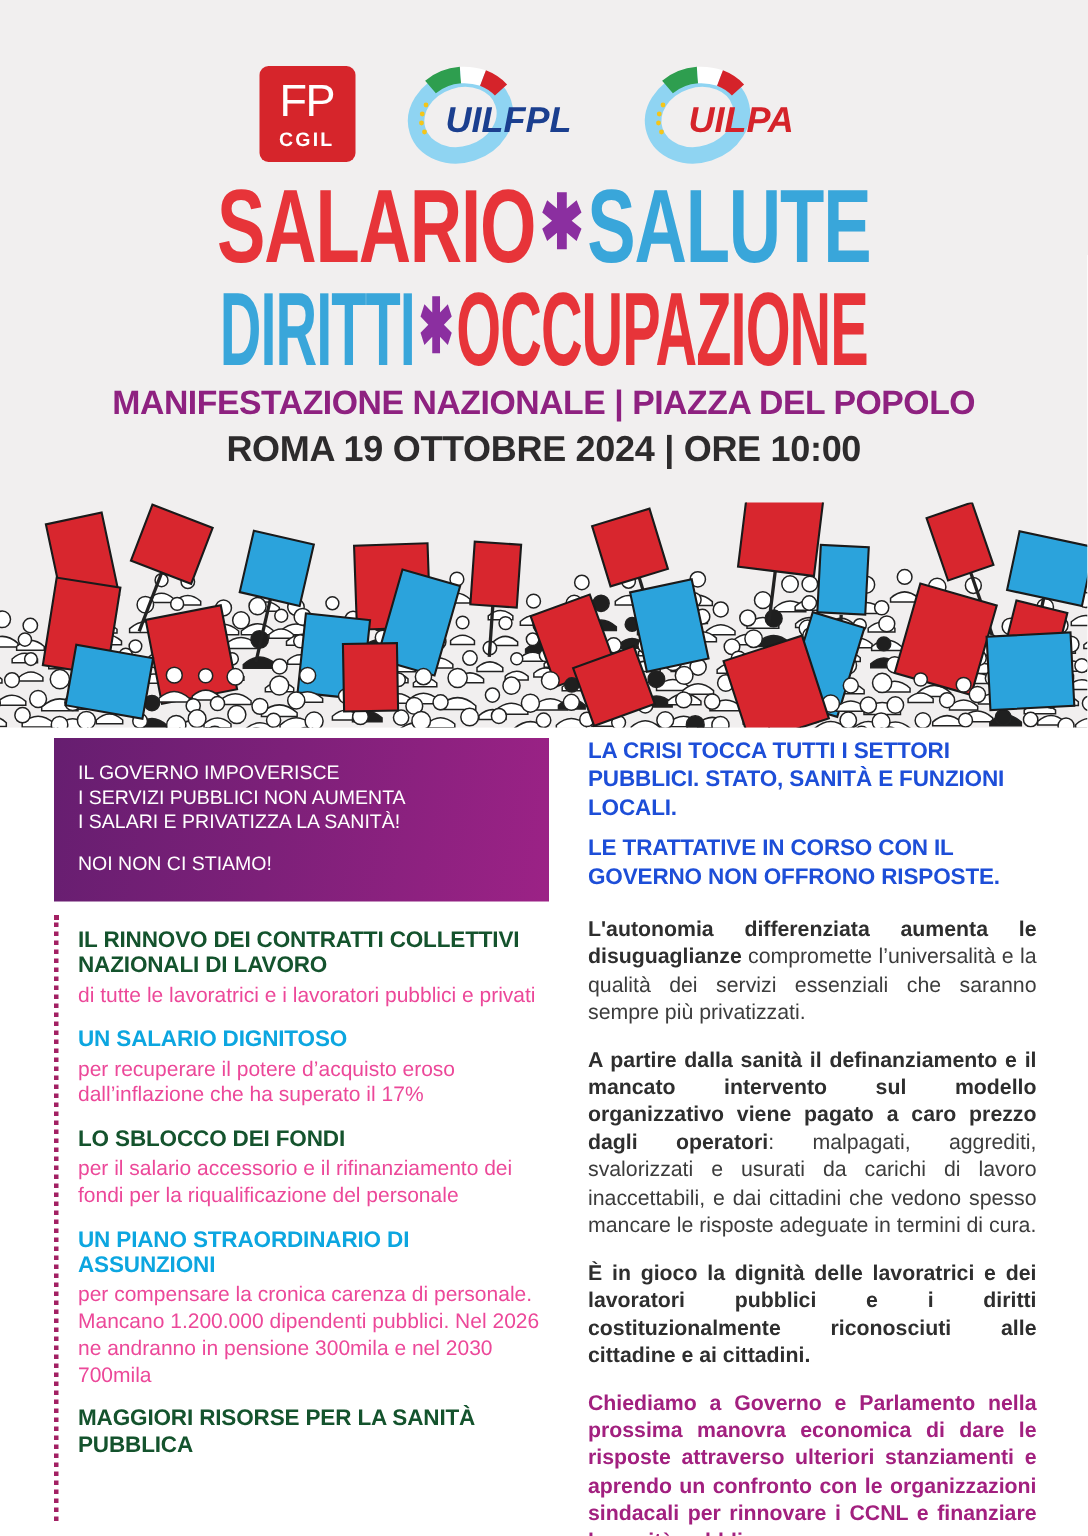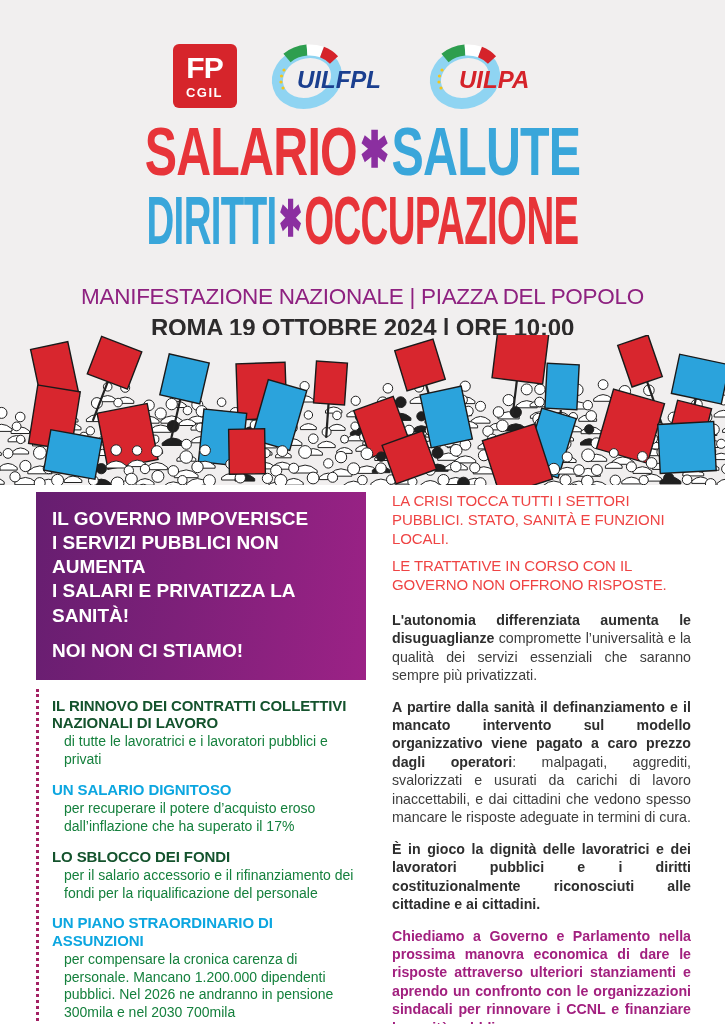--- a/index.html
+++ b/index.html
@@ -4,55 +4,55 @@
 <style>
   * { margin:0; padding:0; box-sizing:border-box; }
   body { width:725px; height:1024px; background:#fff; font-family:"Liberation Sans", sans-serif; overflow:hidden; }
   .page { width:725px; height:1024px; background:#ffffff; position:relative; }
 
   
   .top { background:#f1efef; height:485px; position:relative; }
   .logos { display:flex; align-items:center; justify-content:center; gap:30px; padding-top:42px; height:110px; }
   .fpcgil { width:64px; height:64px; background:#d6252b; border-radius:6px; color:#fff;
             display:flex; flex-direction:column; align-items:center; justify-content:center; }
-  .fpcgil .fp { font-size:30px; font-weight:700; line-height:1; letter-spacing:-1px; }
+  .fpcgil .fp { font-size:30px; font-weight:400; line-height:1; letter-spacing:-1px; }
   .fpcgil .cgil { font-size:13px; font-weight:800; letter-spacing:1.5px; margin-top:2px; }
   .uil-logo { width:128px; height:72px; }
 
   .title-wrap { margin-top:12px; text-align:center; }
   .title-line { font-weight:800; font-size:62px; line-height:0.98; letter-spacing:-1px; white-space:nowrap; }
   .title-line.l1 { transform:scale(0.78,1.12); }
   .title-line.l2 { transform:scale(0.62,1.12); margin-top:8px; }
   .t-red { color:#e73439; }
   .t-blue { color:#39a6da; }
   .t-ast { color:#8b2fa0; font-size:0.72em; vertical-align:8px; padding:0 4px; }
 
-  .subtitle { text-align:center; margin-top:32px; font-size:22.5px; font-weight:400; color:#8e2180; letter-spacing:-0.3px; }
+  .subtitle { text-align:center; margin-top:4px; font-size:22.5px; font-weight:700; color:#8e2180; letter-spacing:-0.3px; }
   .dateline { text-align:center; margin-top:4px; font-size:24px; font-weight:800; color:#2d2b2c; letter-spacing:-0.2px; }
 
   .crowd { position:absolute; left:0; bottom:0; width:725px; height:150px; display:block; }
 
   
   .columns { display:flex; gap:26px; padding:7px 34px 0 36px; }
   .col-left { width:330px; flex:none; }
   .col-right { flex:1; min-width:0; }
 
   .intro-box { background:linear-gradient(100deg,#661e70 0%,#7d2079 45%,#9c2286 100%);
-               color:#fff; font-weight:700; font-size:19px; line-height:1.27; padding:15px 14px 17px 16px; }
+               color:#fff; font-weight:400; font-size:13px; line-height:1.27; padding:15px 14px 17px 16px; }
   .intro-box p + p { margin-top:11px; }
   .intro-box span { display:block; }
 
   .demands { margin-top:9px; border-left:3px dotted #a32063; padding:8px 0 30px 13px; }
   .demand { margin-bottom:12px; }
   .demand-title { font-size:15px; font-weight:800; line-height:1.15; letter-spacing:-0.1px; }
   .c-red .demand-title { color:#14532d; }
   .c-blue .demand-title { color:#0ca6e0; }
-  .demand-desc { font-size:14px; color:#15803d; line-height:1.27; margin-top:2px;margin-left:12px; }
-
-  .r-heading { font-size:15px; font-weight:400; color:#ef4444; line-height:1.25; margin-bottom:9px; letter-spacing:-0.1px; }
+  .demand-desc { font-size:14px; color:#ec4899; line-height:1.27; margin-top:2px; }
+
+  .r-heading { font-size:15px; font-weight:700; color:#1d4ed8; line-height:1.25; margin-bottom:9px; letter-spacing:-0.1px; }
   .r-para { font-size:14.2px; color:#3c3c3c; line-height:1.3; text-align:justify; margin-bottom:13px; }
   .r-para b { color:#2e2e2e; }
   .r-para.all-bold { font-weight:700; color:#2e2e2e; }
   .r-para.magenta { color:#a2207f; font-weight:700; }
 </style>
 </head>
 <body>
 
 <div class="page">
 

